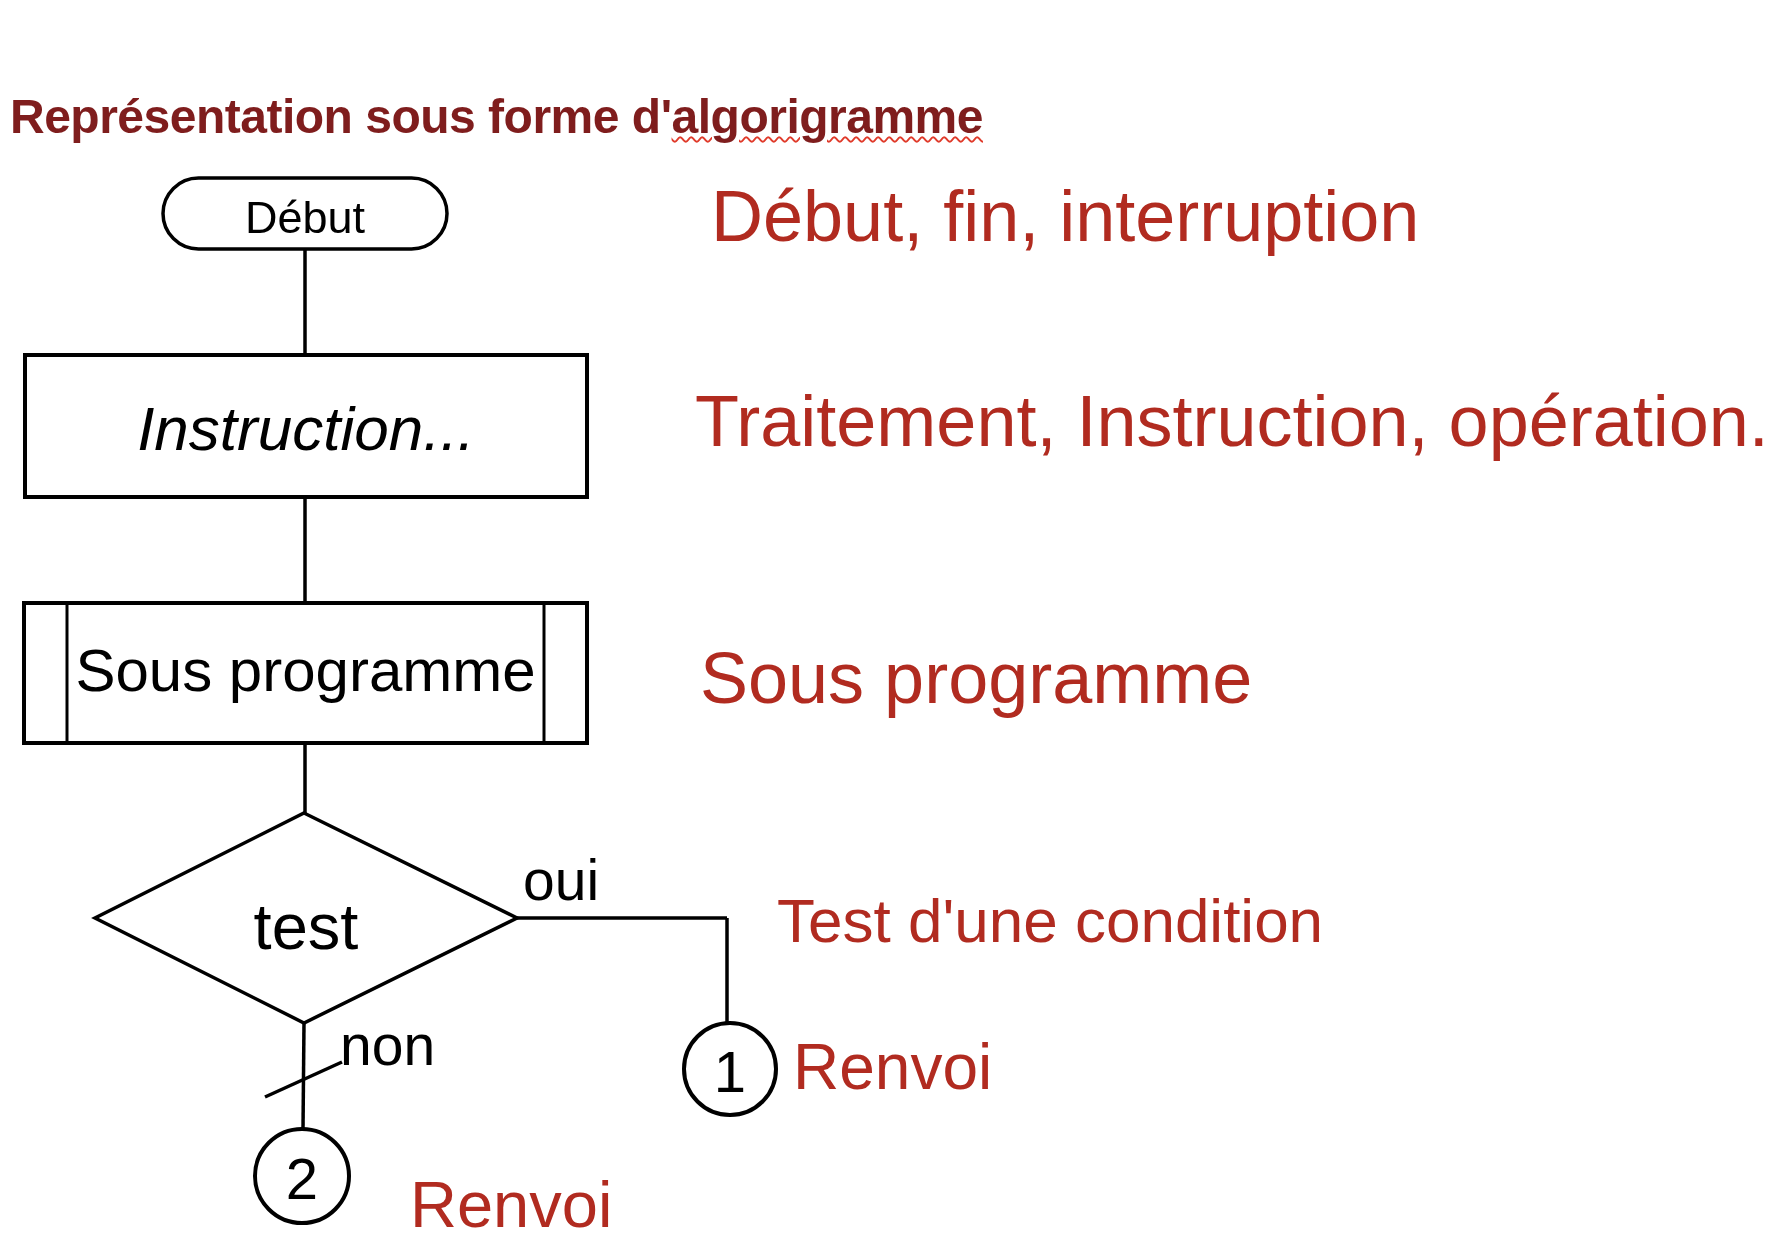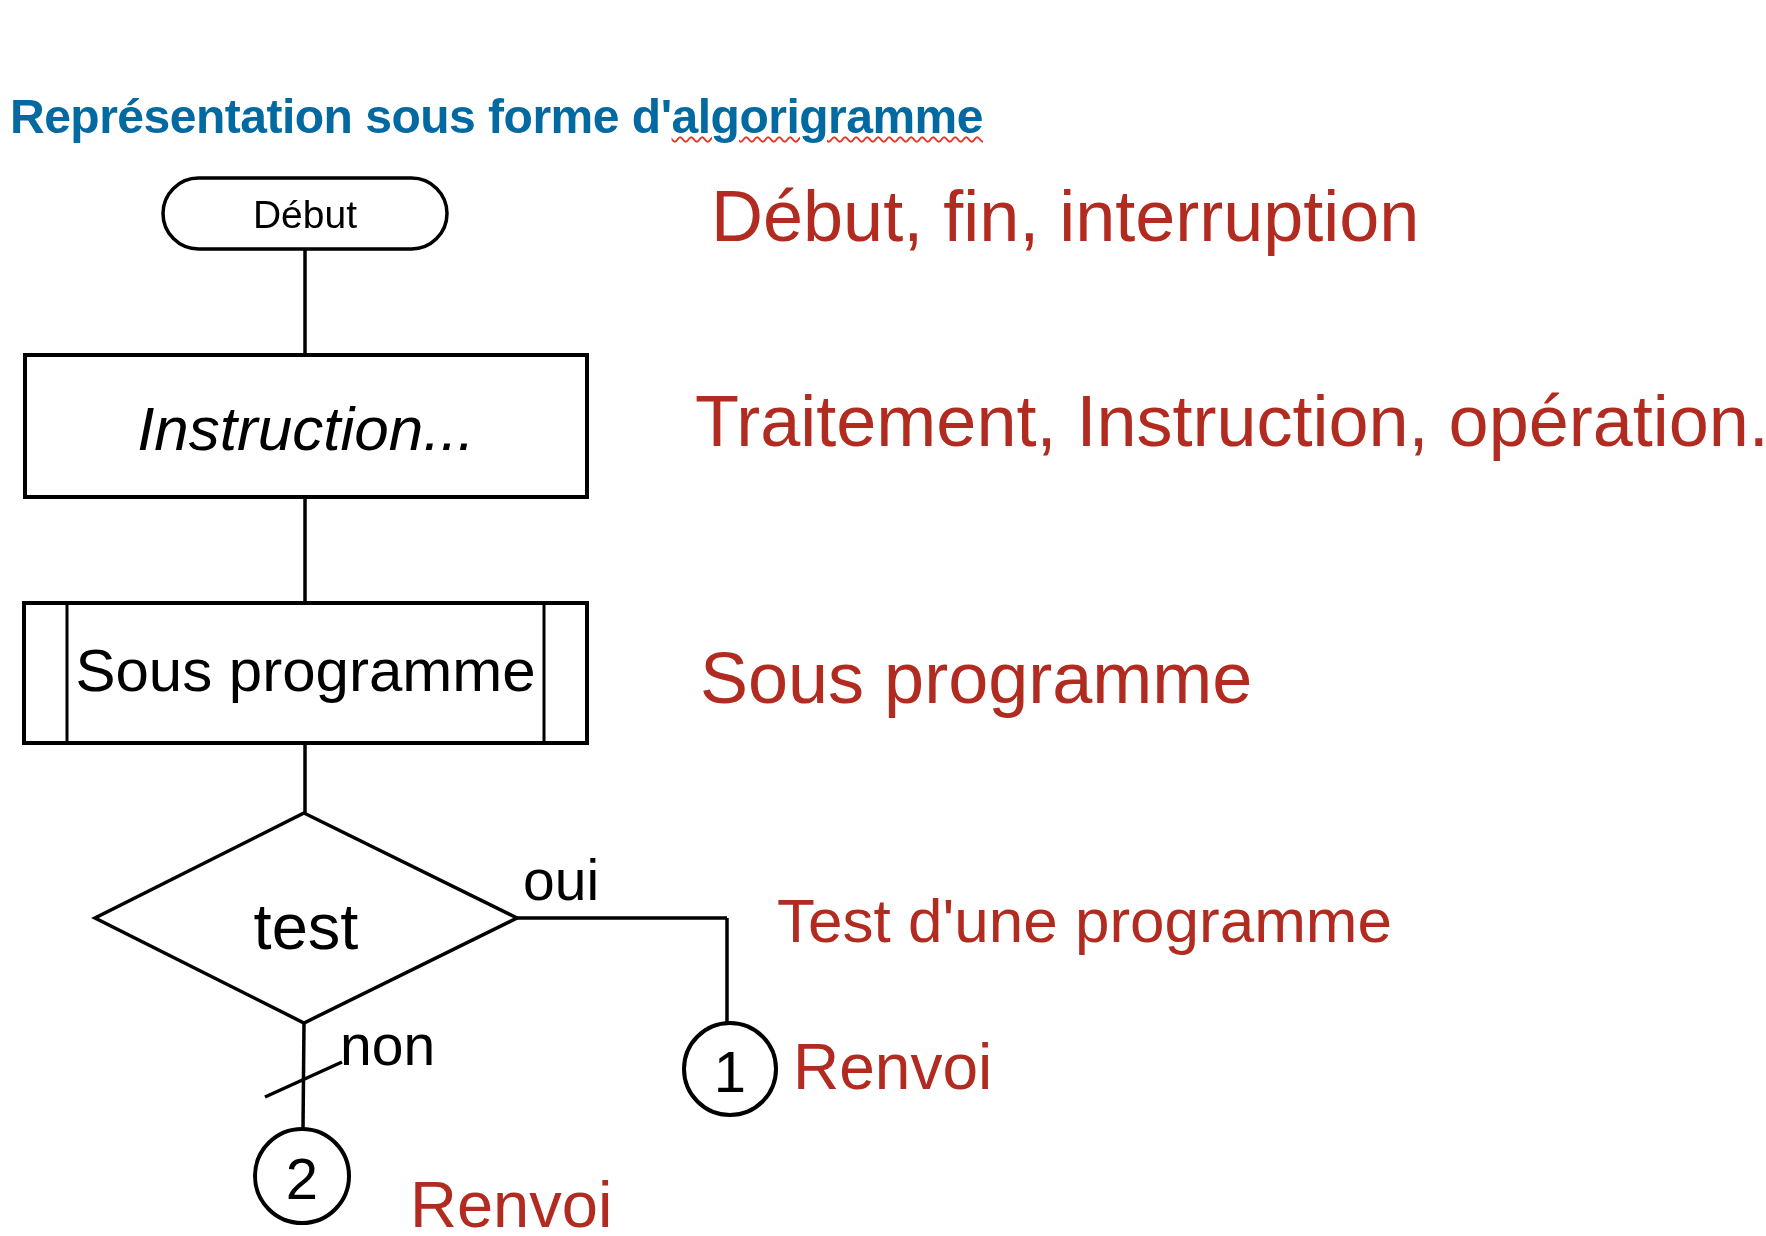--- a/index.html
+++ b/index.html
@@ -16,34 +16,34 @@
   }
   .abs { position: absolute; line-height: 1; white-space: nowrap; }
   .black { color: #000000; }
   .red   { color: #b12b20; }
   .center { text-align: center; }
 
   #heading {
     left: 10px; top: 93px;
     font-size: 48px; font-weight: bold;
     letter-spacing: -0.5px;
-    color: #0369a1;
+    color: #7f1d1d;
   }
   #heading .squiggle {
     text-decoration-line: underline;
     text-decoration-style: wavy;
     text-decoration-color: #e03a2a;
     text-decoration-thickness: 2px;
     text-underline-offset: 3px;
   }
 
   #svg-layer { position: absolute; left: 0; top: 0; }
 
   
-  #debut-label       { left: 163px; width: 284px; top: 195px;  font-size: 39px; }
+  #debut-label       { left: 163px; width: 284px; top: 195px;  font-size: 45px; }
   #instruction-label { left: 25px;  width: 562px; top: 398px;  font-size: 62px; font-style: italic; }
   #sous-label        { left: 24px;  width: 563px; top: 641px;  font-size: 60px; }
   #test-label        { left: 95px;  width: 422px; top: 894px;  font-size: 65px; }
   #oui-label         { left: 523px; top: 852px;  font-size: 57px; }
   #non-label         { left: 340px; top: 1017px; font-size: 57px; }
   #digit1            { left: 684px; width: 92px; top: 1043px; font-size: 58px; }
   #digit2            { left: 255px; width: 94px; top: 1150px; font-size: 58px; }
 
   
   #legend-terminator { left: 695px; top: 180px;  font-size: 72px; margin-left: 16px; }
@@ -94,15 +94,15 @@
 <div id="sous-label" class="abs black center">Sous programme</div>
 <div id="test-label" class="abs black center">test</div>
 <div id="oui-label" class="abs black">oui</div>
 <div id="non-label" class="abs black">non</div>
 <div id="digit1" class="abs black center">1</div>
 <div id="digit2" class="abs black center">2</div>
 
 <div id="legend-terminator" class="abs red">Début, fin, interruption</div>
 <div id="legend-process" class="abs red">Traitement, Instruction, opération...</div>
 <div id="legend-subroutine" class="abs red">Sous programme</div>
-<div id="legend-decision" class="abs red">Test d'une programme</div>
+<div id="legend-decision" class="abs red">Test d'une condition</div>
 <div id="legend-renvoi1" class="abs red">Renvoi</div>
 <div id="legend-renvoi2" class="abs red">Renvoi</div>
 
 </body></html>

